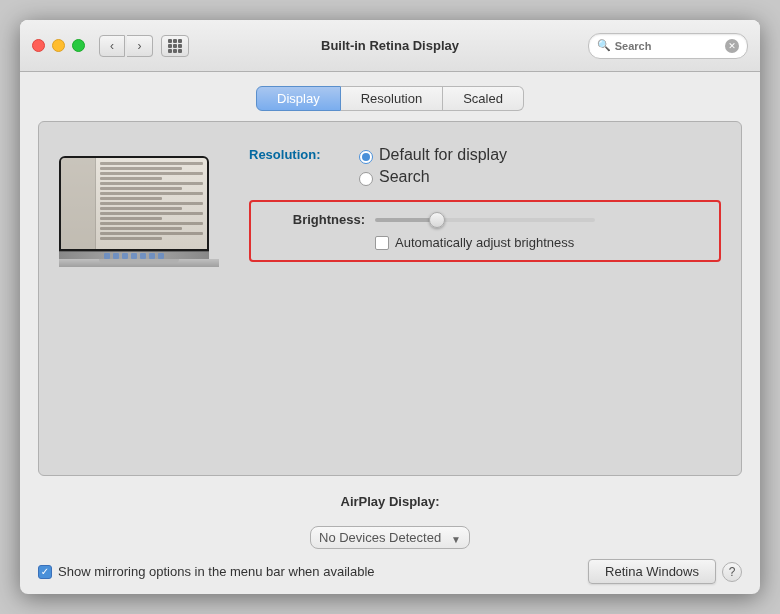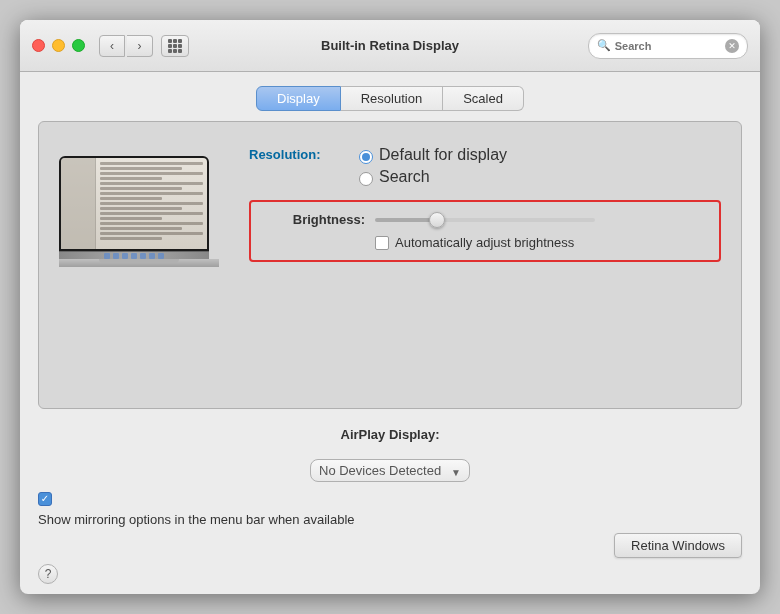--- a/index.html
+++ b/index.html
@@ -515,23 +515,23 @@
     .airplay-row {
       display: flex;
       align-items: center;
       gap: 17px;
       padding: 8px 18px 6px;
       flex-direction: column;
     }
 
     .mirroring-row {
       display: flex;
+      align-items: center;
       padding: 4px 18px 10px;
       gap: 6px;
-      flex-direction: column;
     }
   </style>
 </head>
 <body>
 
 <div class="window">
 
   <div class="titlebar">
     <div class="traffic-lights">
       <div class="traffic-light close"></div>

